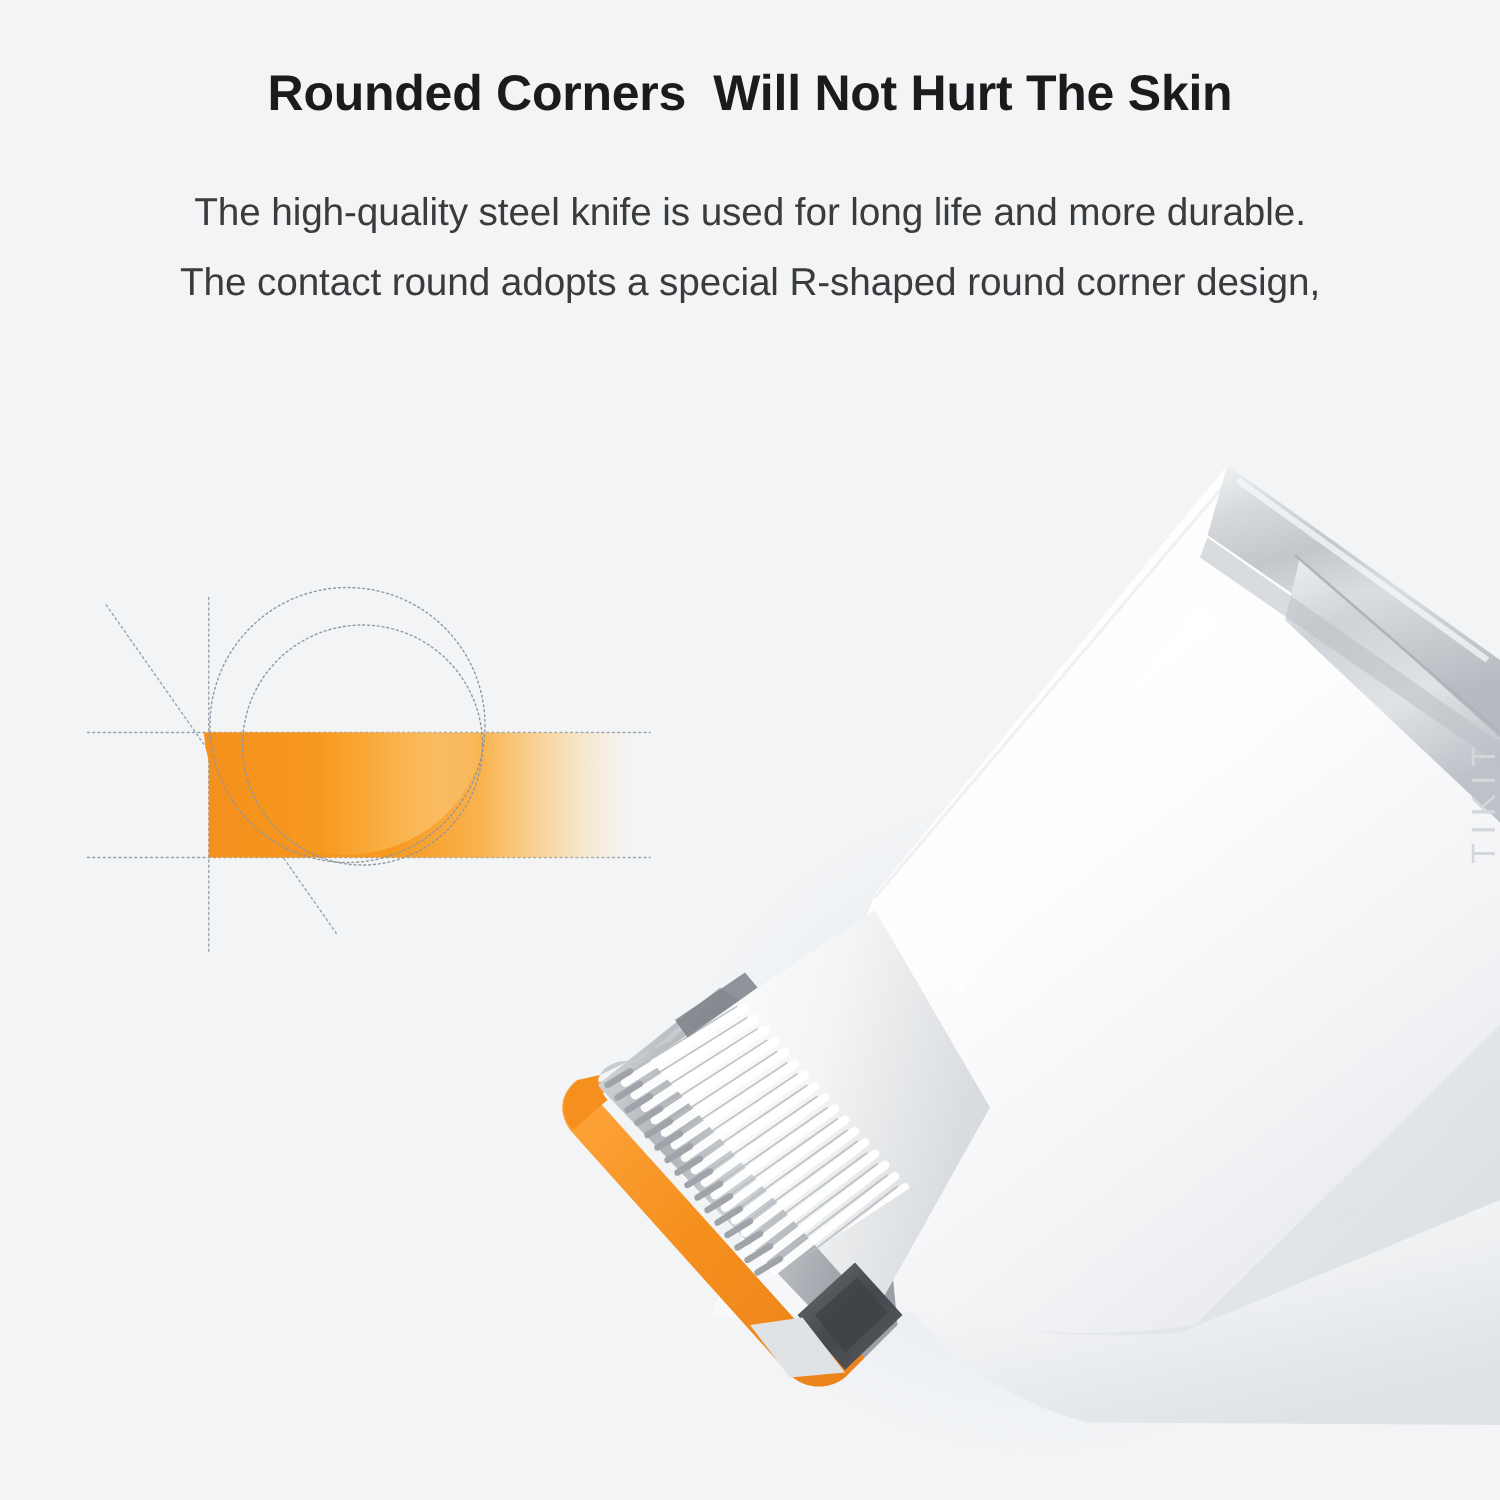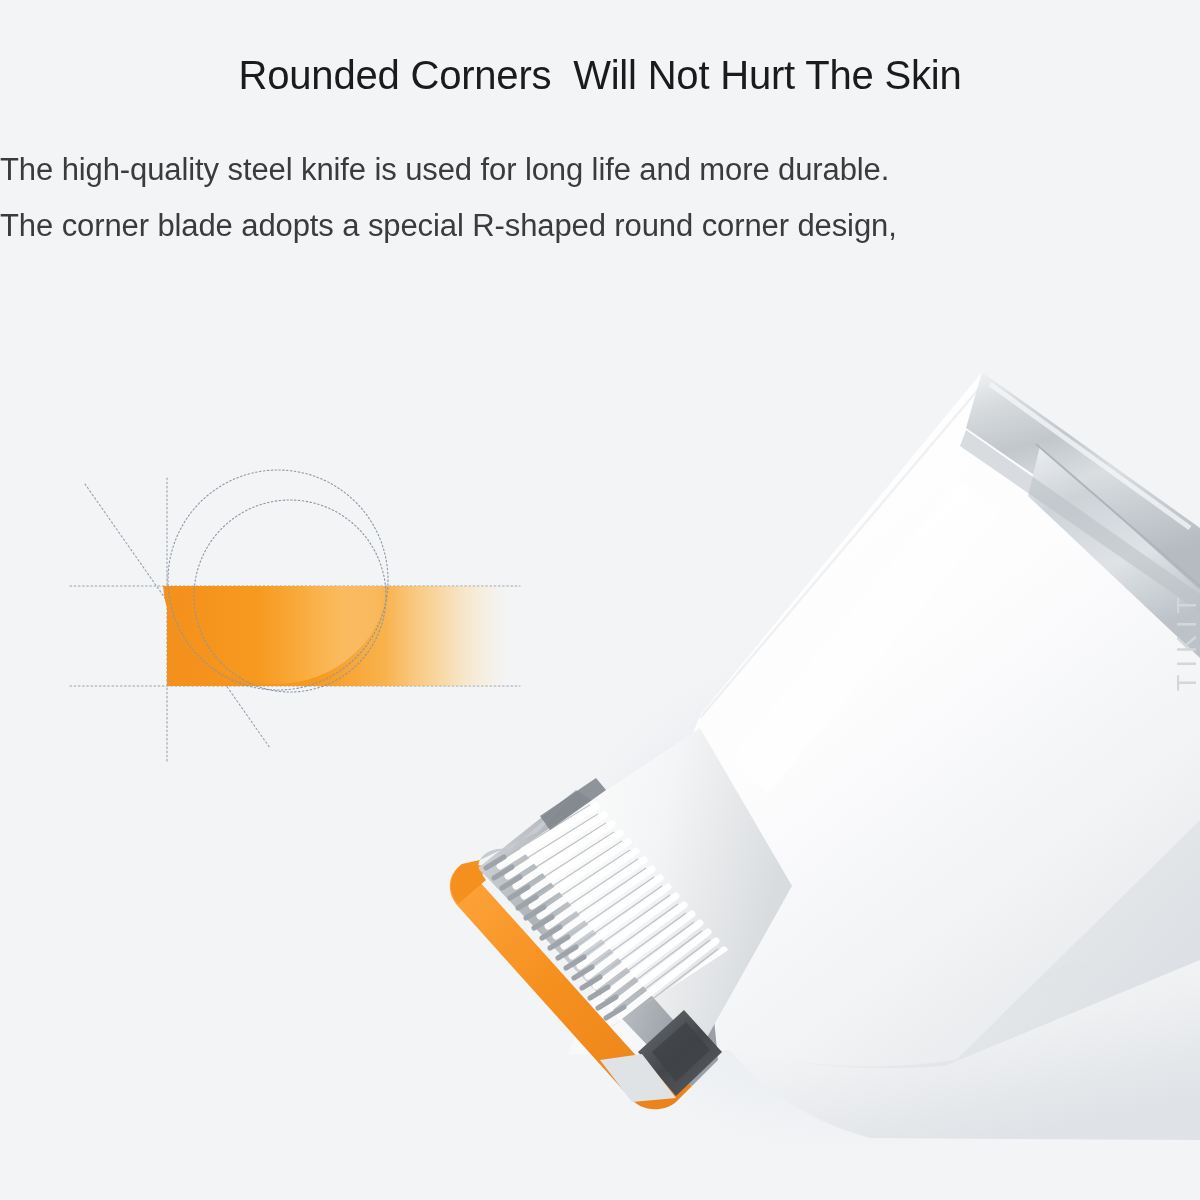--- a/index.html
+++ b/index.html
@@ -28,28 +28,29 @@
     position: absolute;
     top: 48px;
     left: 0;
     width: 1200px;
     text-align: center;
     font-size: 40px;
     line-height: 54px;
     letter-spacing: -0.2px;
     color: #1b1b1d;
     white-space: pre;
-    font-weight: 400;
+    font-weight: 700;
   }
 
   #bodycopy {
     position: absolute;
     top: 142px;
     left: 0;
     width: 1200px;
+    text-align: center;
     color: #3a3b3d;
     font-size: 31px;
     line-height: 56px;
     font-weight: 400;
     letter-spacing: -0.1px;
   }
   #bodycopy .line { display: block; white-space: pre; }
 
   
   #diagram {
@@ -87,21 +88,21 @@
 </style>
 </head>
 <body>
 
 <div id="stage">
 
   <div id="headline">Rounded Corners  Will Not Hurt The Skin</div>
 
   <div id="bodycopy">
     <span class="line">The high-quality steel knife is used for long life and more durable.</span>
-    <span class="line">The corner blade adopts a special R-shaped round corner design,</span>
+    <span class="line">The contact round adopts a special R-shaped round corner design,</span>
   </div>
 
   <div id="diagram">
     <svg viewBox="0 0 470 320" xmlns="http://www.w3.org/2000/svg">
       <defs>
         <linearGradient id="orangeFade" x1="0" y1="0" x2="1" y2="0">
           <stop offset="0%" stop-color="#f4901c" stop-opacity="1"></stop>
           <stop offset="42%" stop-color="#f7991f" stop-opacity="1"></stop>
           <stop offset="62%" stop-color="#f9ad3f" stop-opacity="0.92"></stop>
           <stop offset="78%" stop-color="#fbc877" stop-opacity="0.62"></stop>

